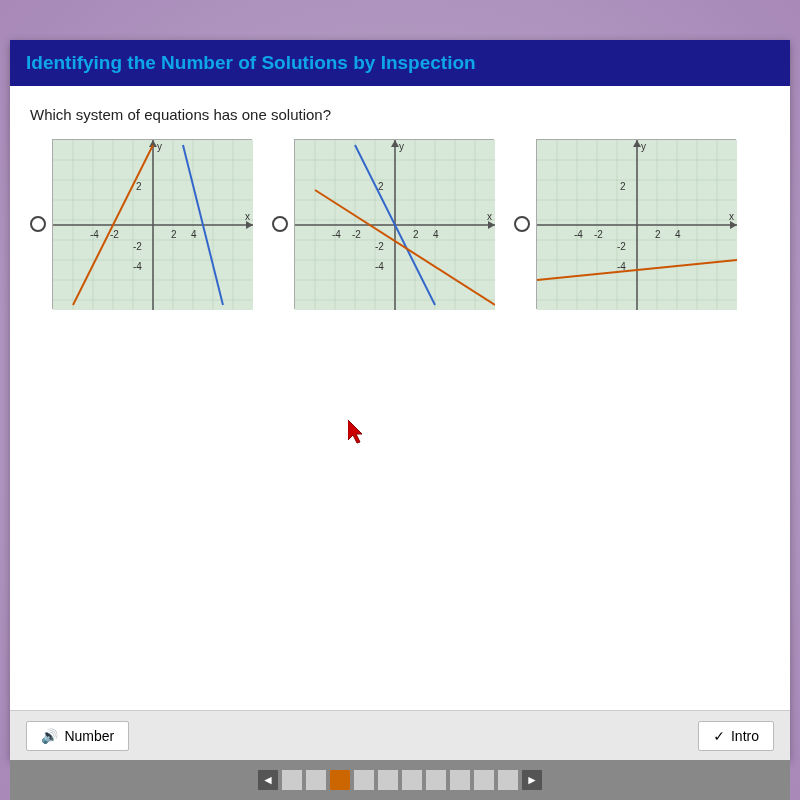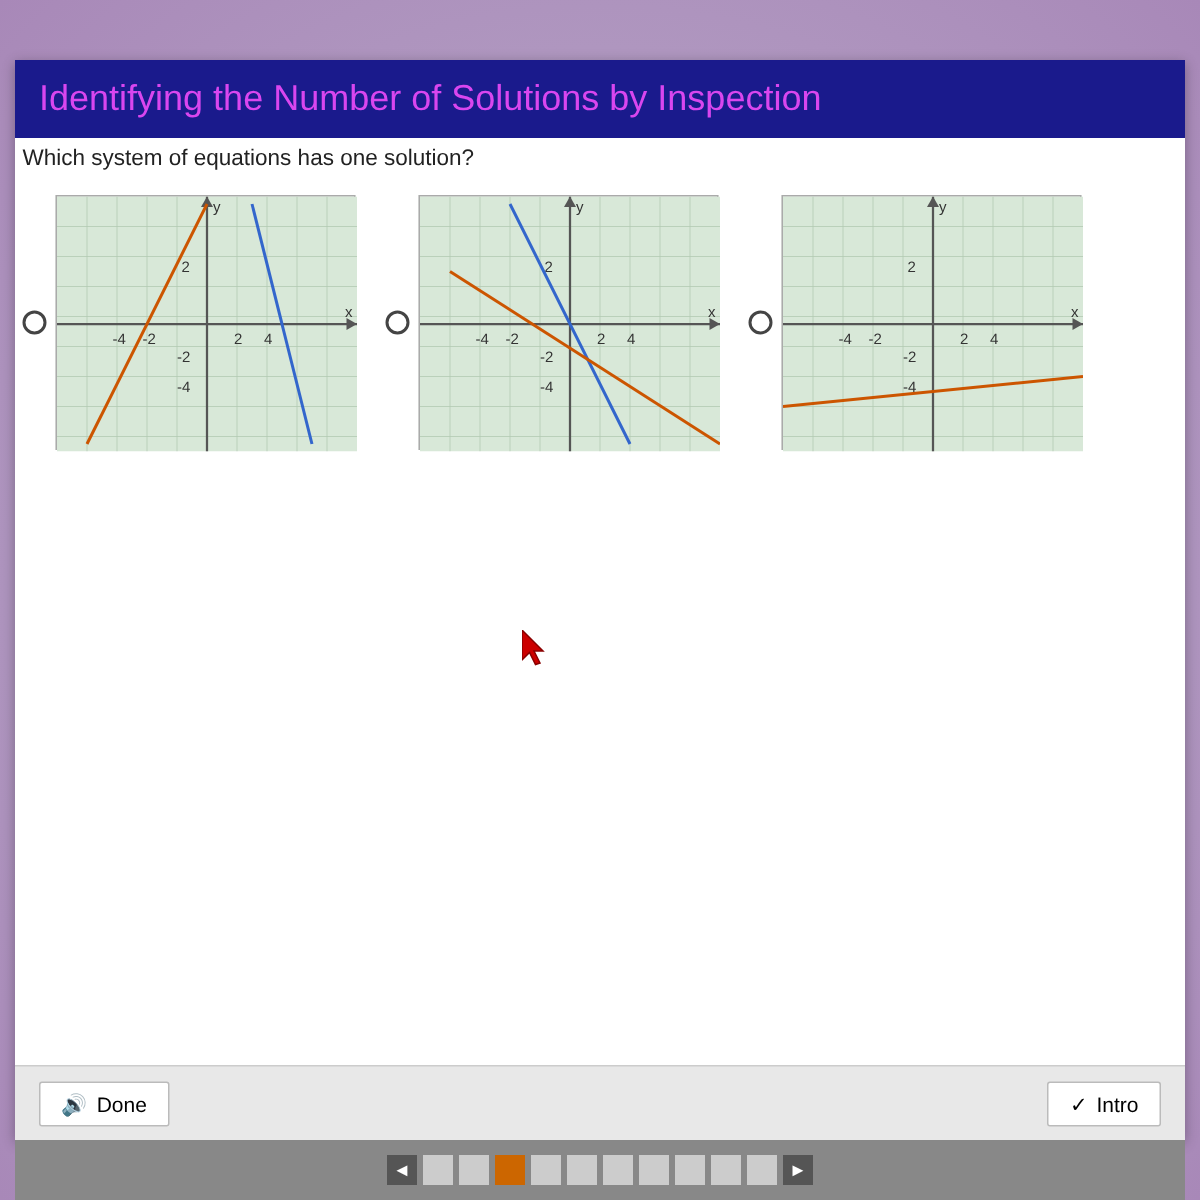--- a/index.html
+++ b/index.html
@@ -57,27 +57,27 @@
       padding: 0;
       display: flex;
       flex-direction: column;
     }
 
     .title-bar {
       background: #1a1a8c;
       padding: 12px 16px;
     }
     .title-bar h1 {
-      color: #d946ef;
-      font-size: 24px;
-      font-weight: normal;
+      color: #0ea5e9;
+      font-size: 19px;
+      font-weight: bold;
     }
 
     .question-area {
-      padding: 5px;
+      padding: 20px;
       flex: 1;
     }
 
     .question-text {
       font-size: 15px;
       margin-bottom: 16px;
       color: #222;
     }
 
     .graphs-row {
@@ -348,21 +348,21 @@
             </svg>
           </div>
         </div>
 
       </div>
     </div>
 
     <div class="bottom-bar">
       <button class="intro-btn">
         <span>🔊</span>
-        <span>Done</span>
+        <span>Number</span>
       </button>
       <button class="done-btn">
         <span>✓</span>
         <span>Intro</span>
       </button>
     </div>
   </div>
 
   <div class="pagination-bar" style="position:relative; z-index:2; margin: 0 10px; height:40px;">
     <div class="page-arrow">

